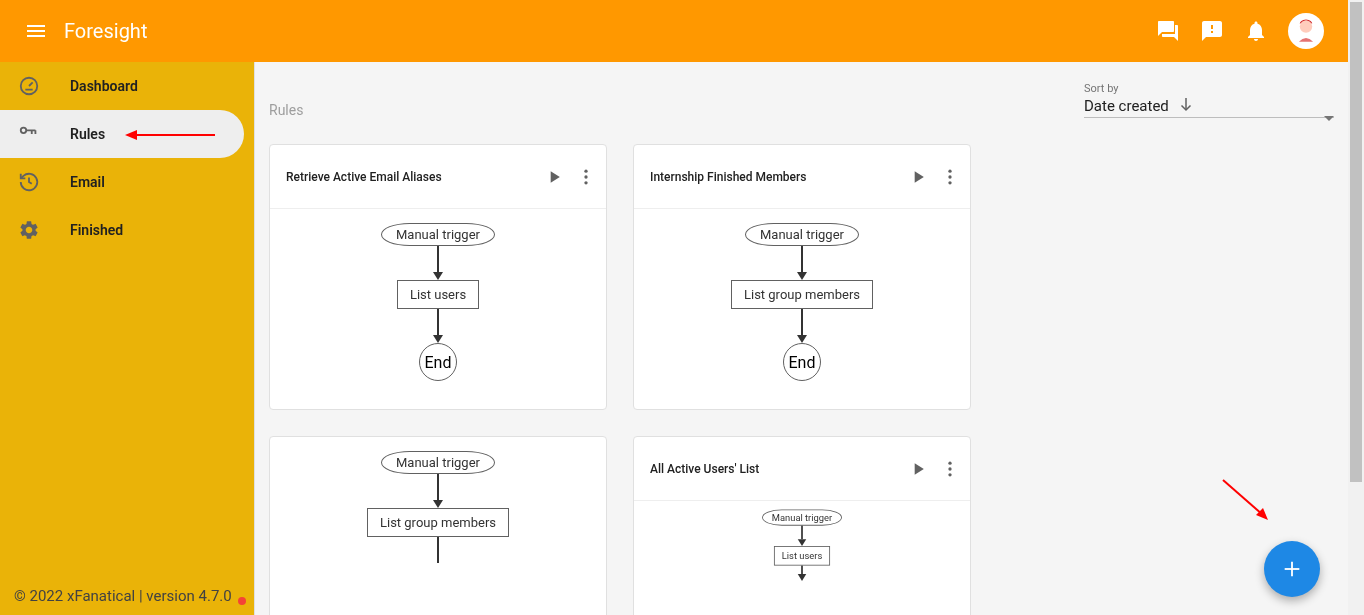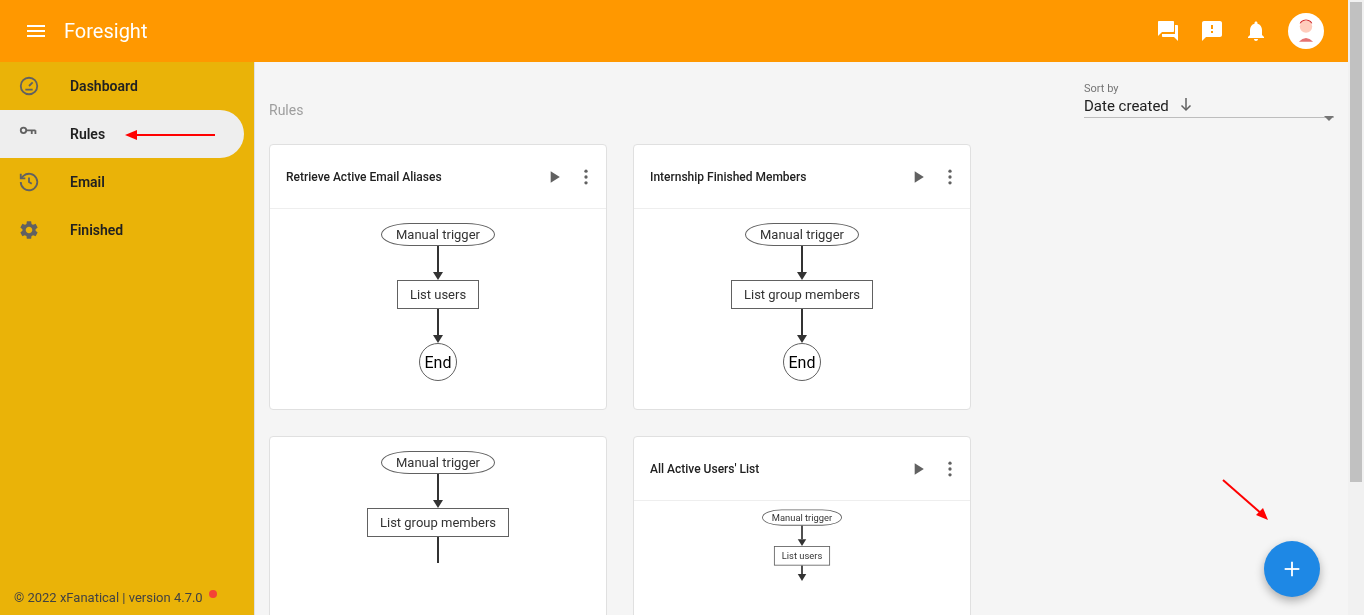--- a/index.html
+++ b/index.html
@@ -115,24 +115,24 @@
     }
     .sidebar-arrow {
       position: absolute;
       left: 125px;
       top: 18px;
     }
     .sidebar-footer {
       position: absolute;
       bottom: 10px;
       left: 14px;
-      font-size: 13px;
+      font-size: 15px;
       color: #424242;
       display: flex;
-      align-items: flex-start;
+      align-items: flex-end;
       gap: 6px;
     }
     .red-dot {
       width: 8px;
       height: 8px;
       border-radius: 50%;
       background: #f44336;
     }
 
     .main {

